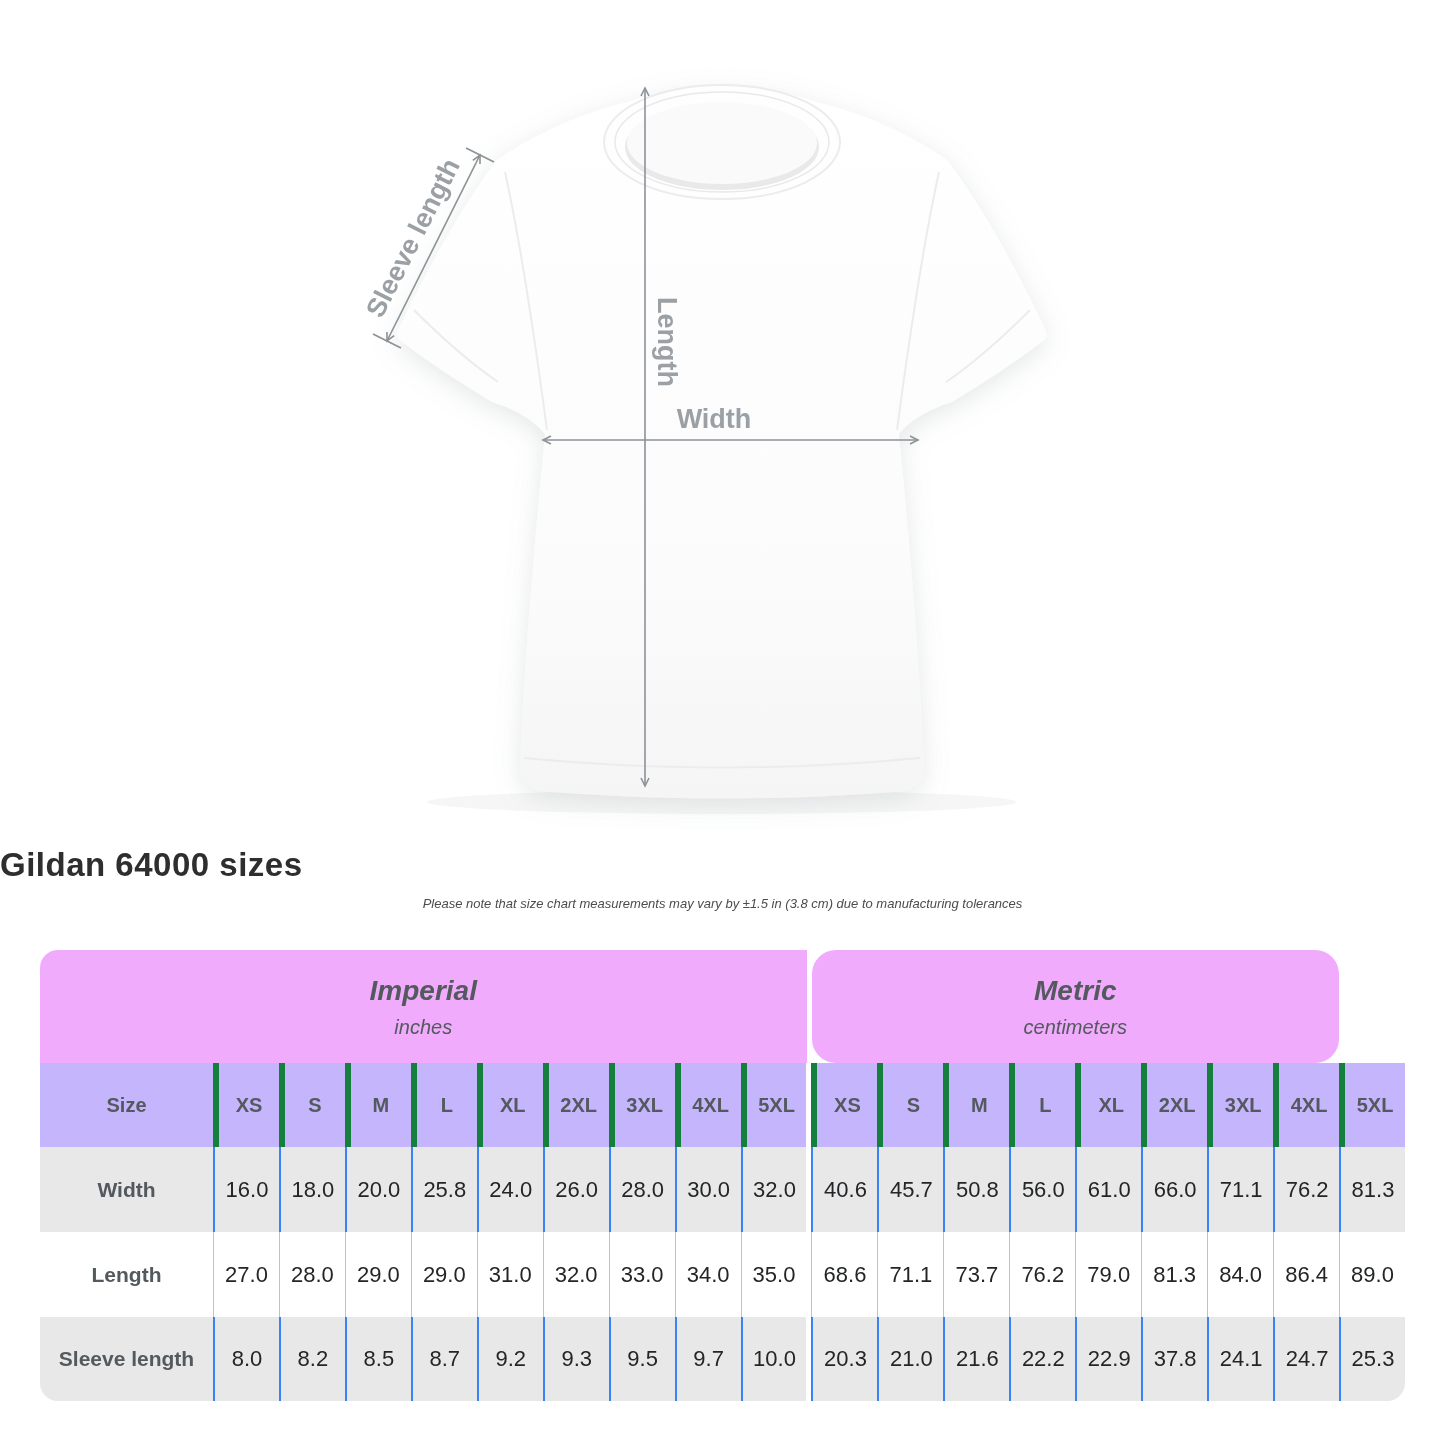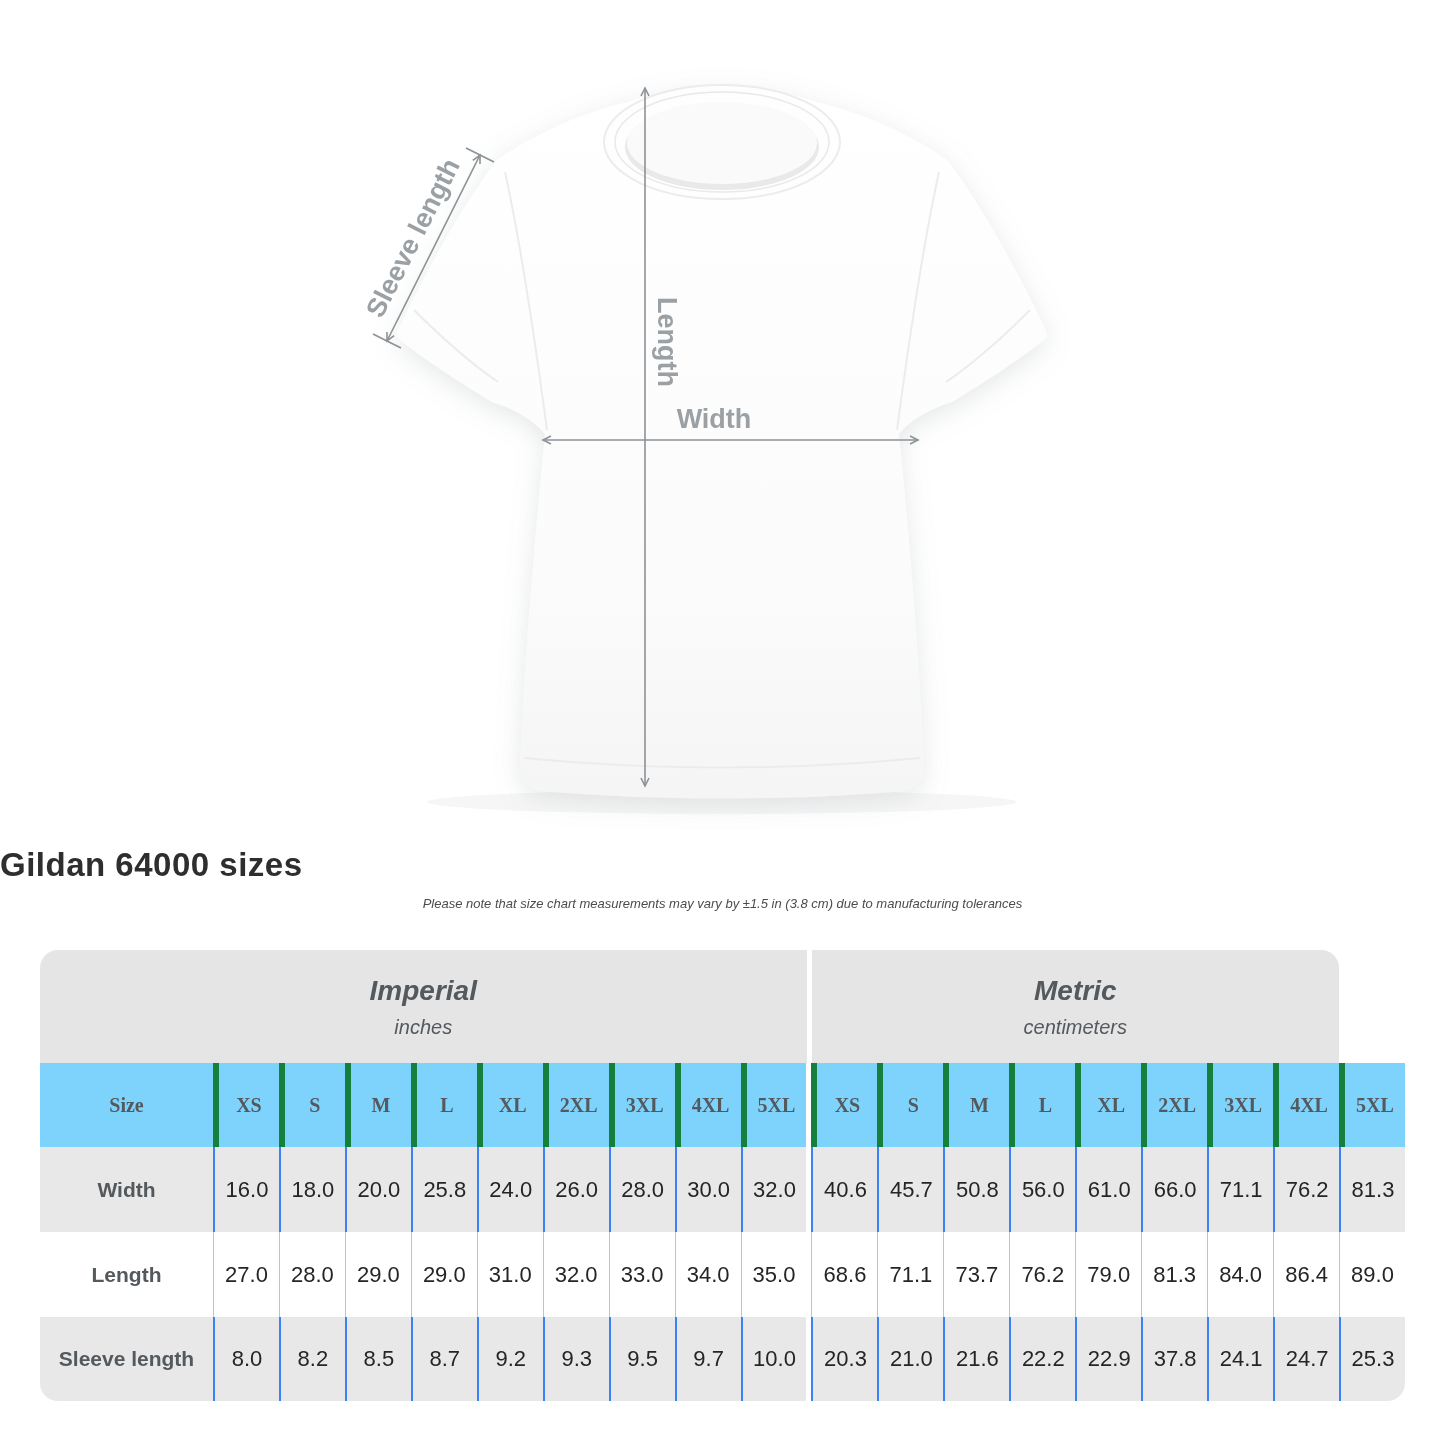--- a/index.html
+++ b/index.html
@@ -6,29 +6,29 @@
   .page{position:relative;width:1445px;height:1445px;background:#ffffff;overflow:hidden;
         font-family:"Liberation Sans",sans-serif;}
   .shirt-svg{position:absolute;top:0;left:0;}
   .title{position:absolute;top:846px;left:0;width:100%;text-align:left;margin:0;
          font-size:33px;font-weight:bold;color:#2e2e2e;letter-spacing:0.5px;}
   .note{position:absolute;top:896px;left:0;width:100%;text-align:center;margin:0;
         font-style:italic;font-size:13px;color:#4c4c4c;}
   .tbl{position:absolute;top:950px;left:40px;width:1365px;}
   .row{display:grid;grid-template-columns:173px repeat(9,1fr) 5px repeat(9,1fr);}
   .band-row{height:113px;}
-  .band{background:#e5e5e5;display:flex;flex-direction:column;align-items:center;
+  .band{background:#f0abfc;display:flex;flex-direction:column;align-items:center;
         justify-content:center;gap:9px;}
   .band-left{grid-column:1/11;border-top-left-radius:18px;}
   .band-gap{grid-column:11/12;background:#ffffff;}
-  .band-right{grid-column:12/20;border-top-right-radius:18px;}
+  .band-right{grid-column:12/20;border-top-right-radius:18px;border-radius:24px;}
   .band-name{font-size:28px;font-weight:bold;font-style:italic;color:#54595e;}
   .band-unit{font-size:20px;font-style:italic;color:#54595e;text-align:right;}
   .cell{display:flex;align-items:center;justify-content:center;}
-  .size-row{height:84px;background:#7dd3fc;font-family:Liberation Serif, serif;}
+  .size-row{height:84px;background:#c4b5fd;}
   .size-row .cell{border-left:6px solid #15803d;font-size:20px;font-weight:bold;color:#54595e;}
   .size-row .cell:first-child{border-left:none;}
   .size-row .gap-cell{border-left:none;}
   .data-row{height:85px;font-size:22px;color:#232527;}
   .data-row .lbl{font-size:21px;font-weight:bold;color:#54595e;}
   .gray .cell{background:#e8e8e8;border-left:2px solid #3b82f6;}
   .gray .cell:first-child{border-left:none;}
   .white .cell{background:#ffffff;border-left:1px solid #c4b5fd;}
   .white .cell:first-child{border-left:none;}
   .gap-cell{background:#ffffff;}

